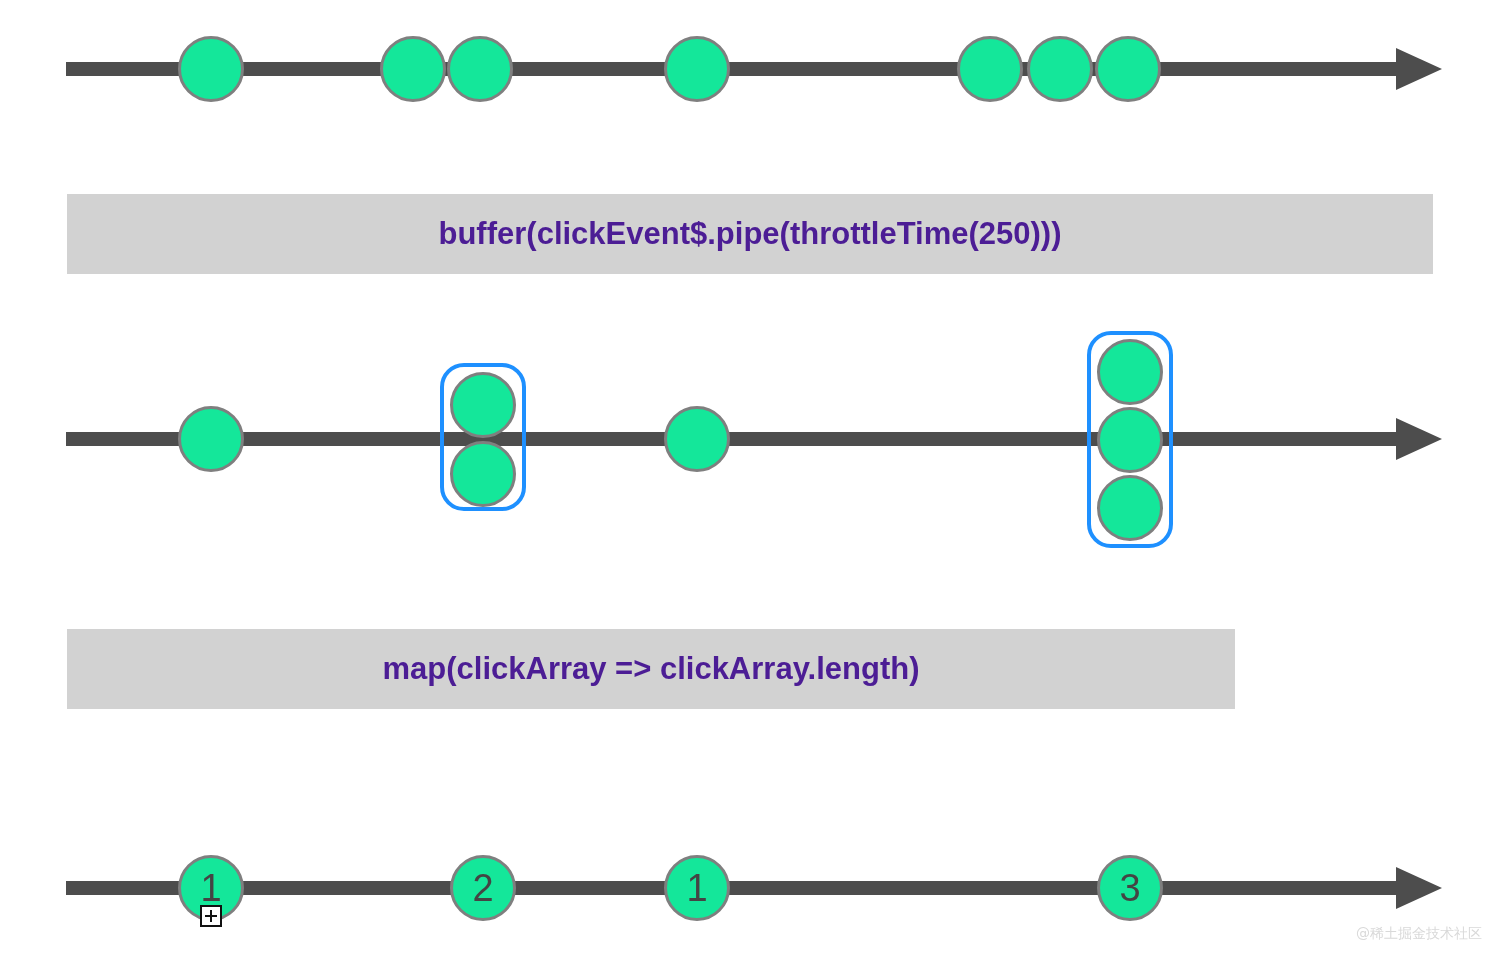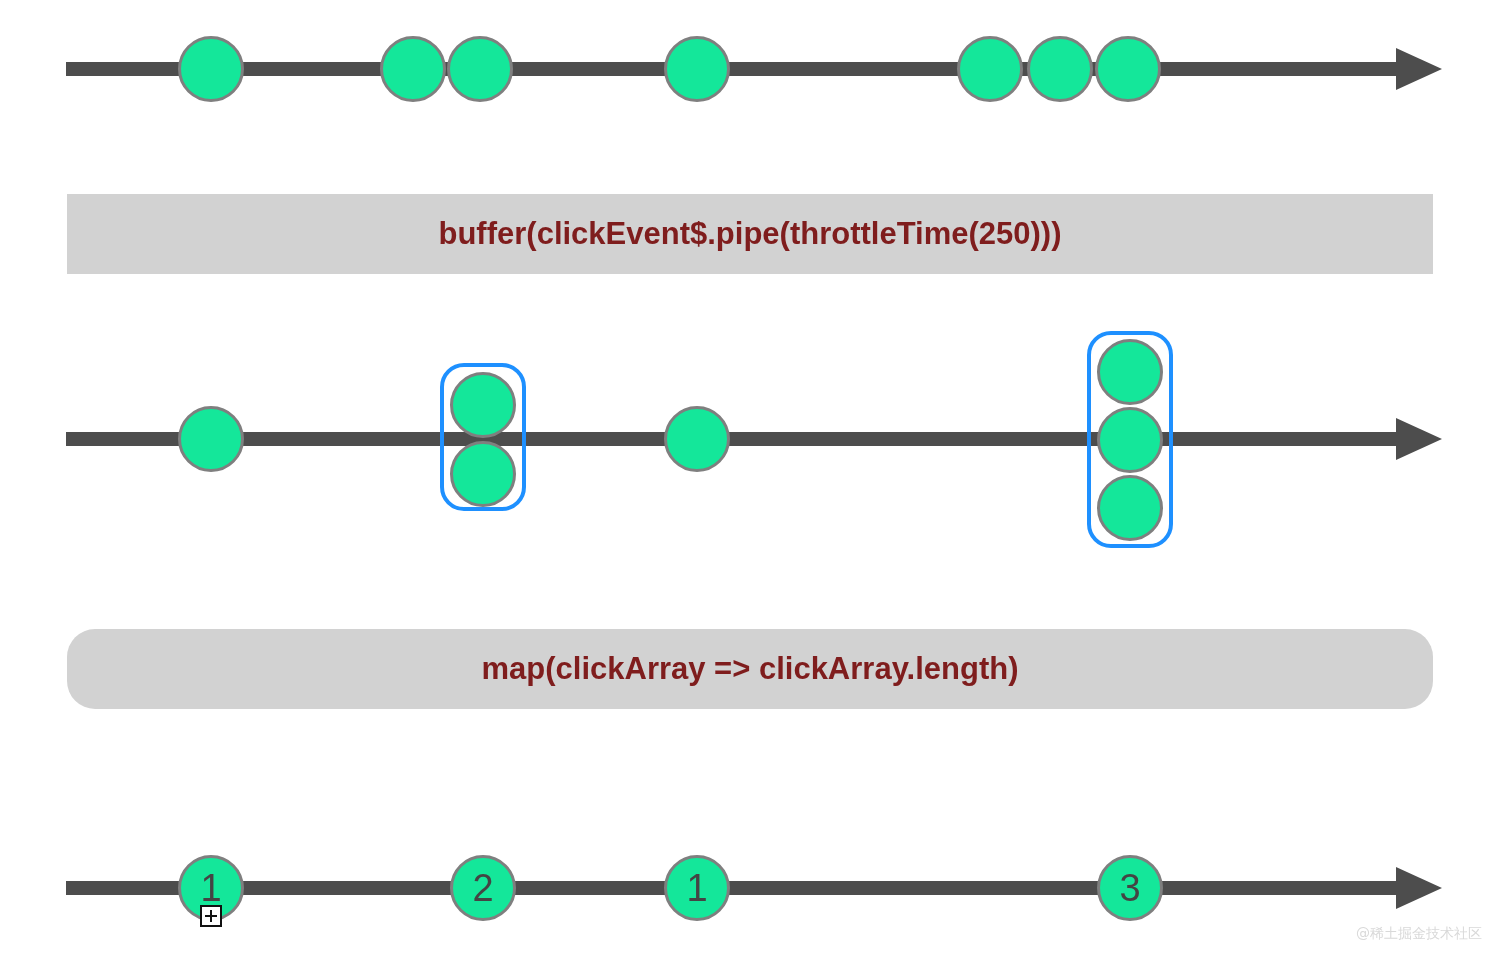--- a/index.html
+++ b/index.html
@@ -60,21 +60,21 @@
 
   
   .op-bar {
     position: absolute;
     background: #d2d2d2;
     display: flex;
     align-items: center;
     justify-content: center;
   }
   .op-bar-text {
-    color: #7f1d1d;
+    color: #4c1d95;
     font-size: 31px;
     font-weight: bold;
     font-family: "Liberation Sans", sans-serif;
     letter-spacing: 0px;
     white-space: nowrap;
   }
 
   
   .crosshair {
     position: absolute;
@@ -150,21 +150,21 @@
 
     <div class="marble" style="left:178px;top:96px;width:66px;height:66px;"></div>
     <div class="marble" style="left:450px;top:62px;width:66px;height:66px;"></div>
     <div class="marble" style="left:450px;top:131px;width:66px;height:66px;"></div>
     <div class="marble" style="left:664px;top:96px;width:66px;height:66px;"></div>
     <div class="marble" style="left:1097px;top:29px;width:66px;height:66px;"></div>
     <div class="marble" style="left:1097px;top:97px;width:66px;height:66px;"></div>
     <div class="marble" style="left:1097px;top:165px;width:66px;height:66px;"></div>
   </div>
 
-  <div class="op-bar" style="left:67px;top:629px;width:1366px;height:80px;border-radius:28px;">
+  <div class="op-bar" style="left:67px;top:629px;width:1168px;height:80px;">
     <span class="op-bar-text">map(clickArray =&gt; clickArray.length)</span>
   </div>
 
   <div class="timeline" style="top:808px;height:157px;">
     <svg class="axis-svg" width="1512" height="157" viewBox="0 0 1512 157">
       <line x1="66" y1="80" x2="1404" y2="80" stroke="#4d4d4d" stroke-width="14"></line>
       <polygon points="1396,59 1442,80 1396,101" fill="#4d4d4d"></polygon>
     </svg>
 
     <div class="marble" style="left:178px;top:47px;width:66px;height:66px;">

